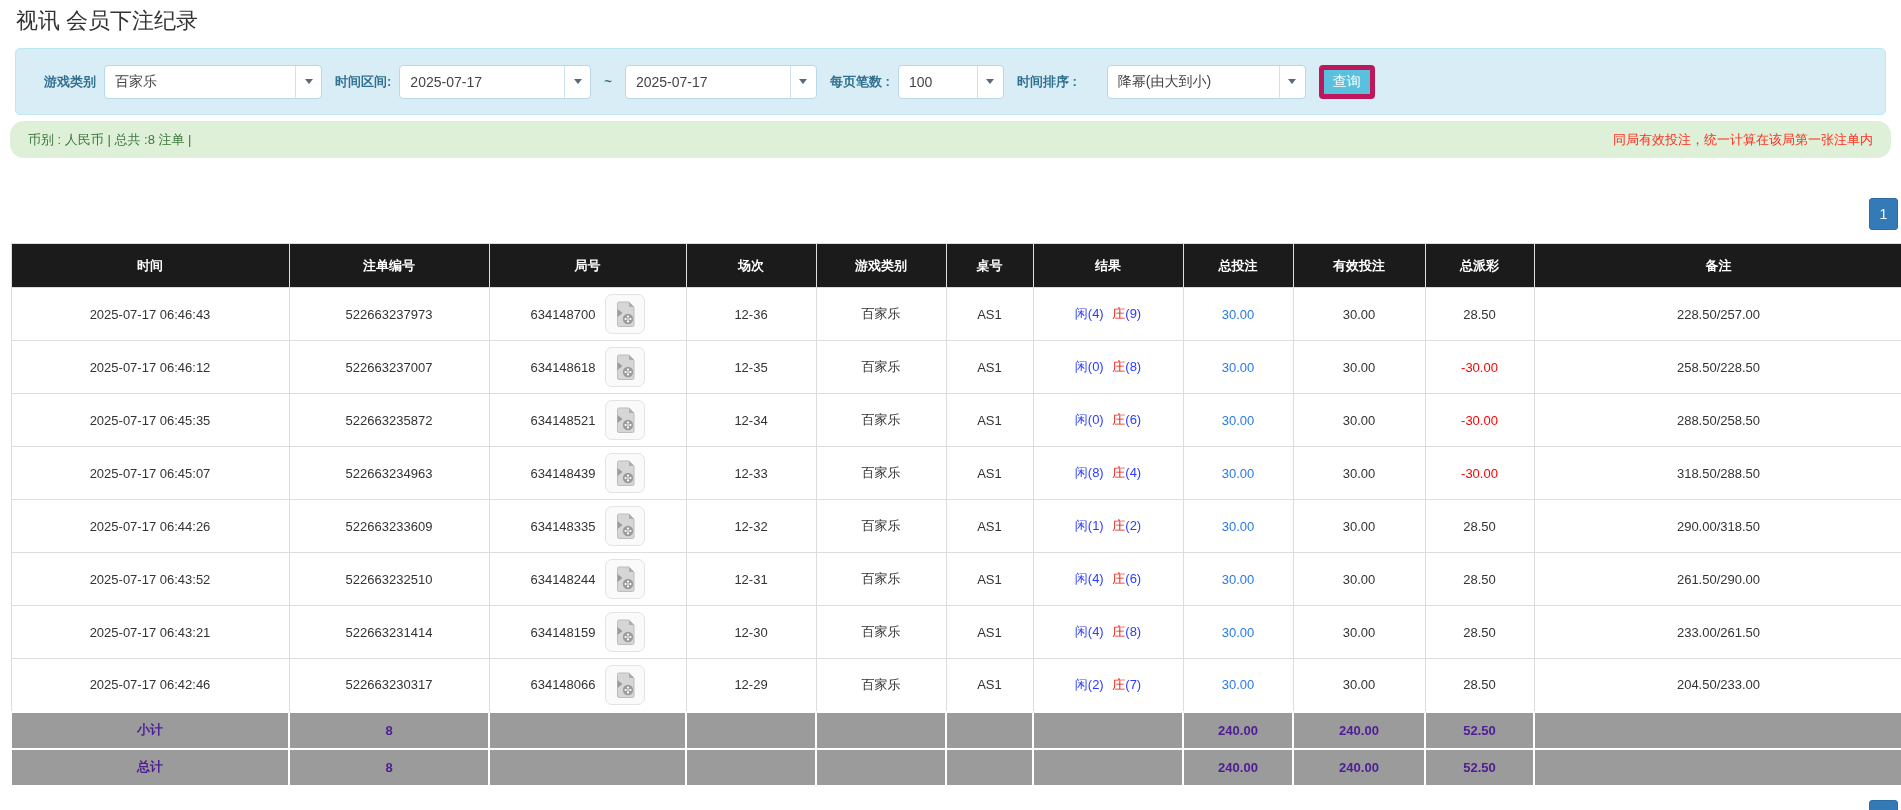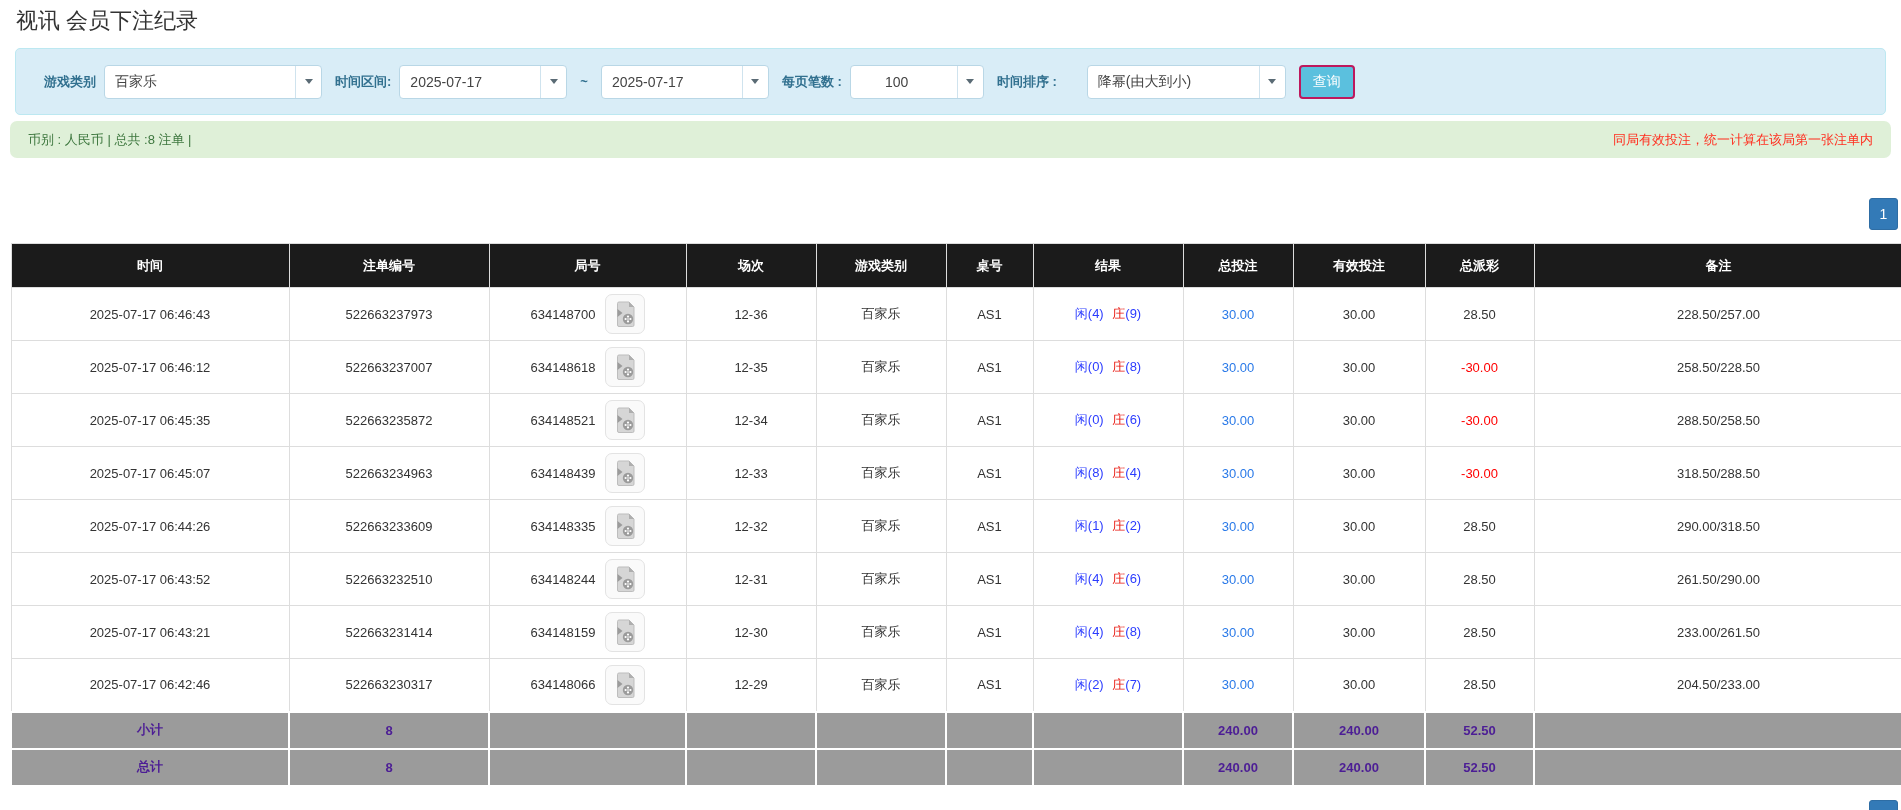--- a/index.html
+++ b/index.html
@@ -17,31 +17,31 @@
   }
   .fgroup { display:flex; align-items:center; margin-right:13px; }
   .flabel { color:#31708f; font-weight:bold; font-size:13px; margin-right:8px; white-space:nowrap; }
   .combo {
     background:#fff; border:1px solid #b9d7e6; border-radius:4px; height:34px;
     display:flex; align-items:stretch; overflow:hidden; cursor:pointer;
   }
   .combo .val { padding:0 10px; font-size:14px; color:#444; flex:1; display:flex; align-items:center; white-space:nowrap; overflow:hidden; }
   .combo .arrow-box { width:26px; border-left:1px solid #cfe3ee; display:flex; align-items:center; justify-content:center; }
   .caret { width:0; height:0; border-left:4px solid transparent; border-right:4px solid transparent; border-top:5px solid #5a6b75; }
-  .w-select { width:152px; } .w-game { width:218px; } .w-date { width:168px; }
-  .w-size { width:134px;padding-left:24px; } .w-sort { width:199px;margin-left:22px; }
+  .w-select { width:152px; } .w-game { width:218px; } .w-date { width:192px; }
+  .w-size { width:106px; } .w-sort { width:199px;margin-left:22px; }
   .tilde { color:#31708f; font-weight:bold; margin-right:13px; font-size:13px; }
   .btn-search {
-    height:34px; min-width:56px; padding:0 0; background:#5bc0de; border:2px solid #be185d;
+    height:34px; min-width:56px; padding:0 0; background:#5bc0de; border:5px solid #be185d;
     color:#fff; font-size:14px; border-radius:4px; cursor:pointer; font-family:inherit;
   }
 
   
   .summary-bar {
-    margin:6px 10px 0; height:37px; background:#dff0d8; border-radius:7px;
+    margin:6px 10px 0; height:37px; background:#dff0d8; border-radius:14px;
     display:flex; align-items:center; justify-content:space-between; padding:0 18px; font-size:13px;
   }
   .summary-left { color:#3c763d; }
   .summary-right { color:#ff2e1f; }
 
   
   .pagetop { height:32px; margin:40px 3px 13px 0; display:flex; justify-content:flex-end; }
   .page-btn {
     width:29px; height:32px; background:#337ab7; border:1px solid #2e6da4; color:#fff;
     font-size:14px; border-radius:3px; cursor:pointer; font-family:inherit; padding:0;

